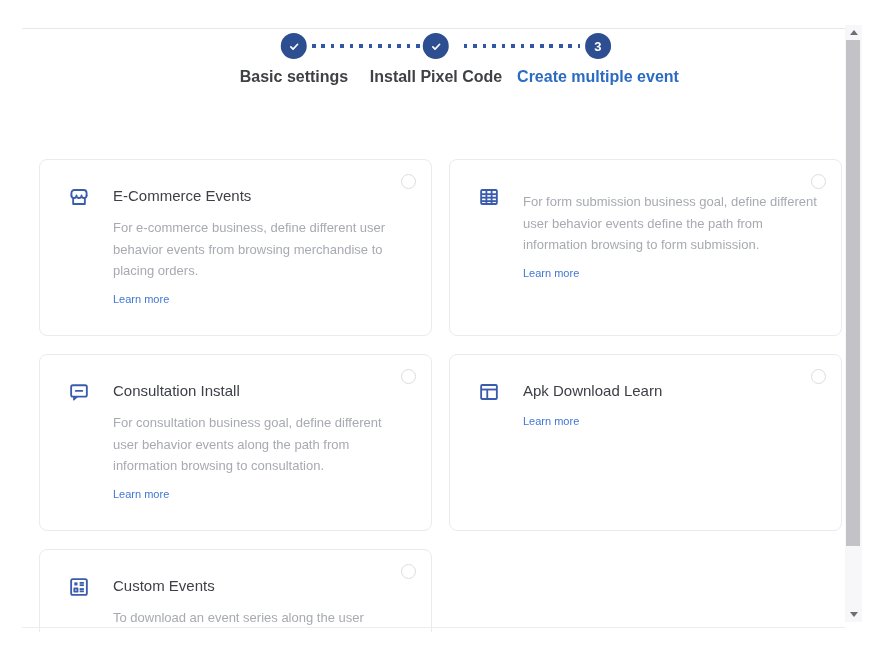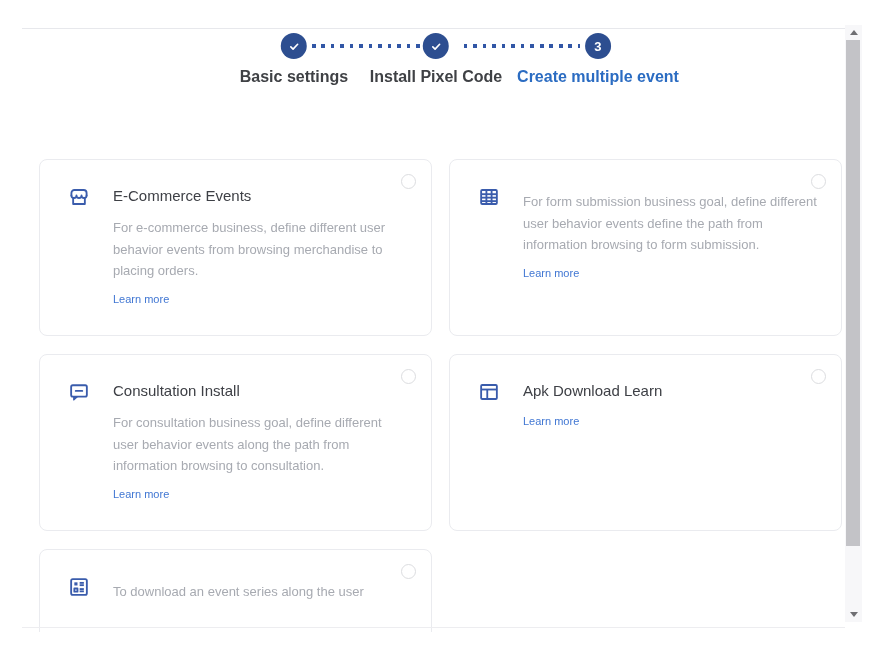--- a/index.html
+++ b/index.html
@@ -179,20 +179,21 @@
               <rect x="4.75" y="4.75" width="14.5" height="14.5" rx="1.5"></rect>
               <rect x="7.7" y="7.7" width="2.9" height="2.9" fill="#3a5cac" stroke="none"></rect>
               <line x1="12.6" y1="8.2" x2="16.5" y2="8.2"></line>
               <line x1="12.6" y1="10.3" x2="16.5" y2="10.3"></line>
               <rect x="7.7" y="13.4" width="2.9" height="2.9"></rect>
               <line x1="12.6" y1="13.9" x2="16.5" y2="13.9"></line>
               <line x1="12.6" y1="16" x2="16.5" y2="16"></line>
             </svg>
           </span>
           <div class="txt">
+            <div class="title">Custom Events</div>
             <p class="desc">To download an event series along the user</p>
           </div>
         </div>
       </div>
 
     </div>
   </div>
 
   <div class="hairline bottom"></div>
 

